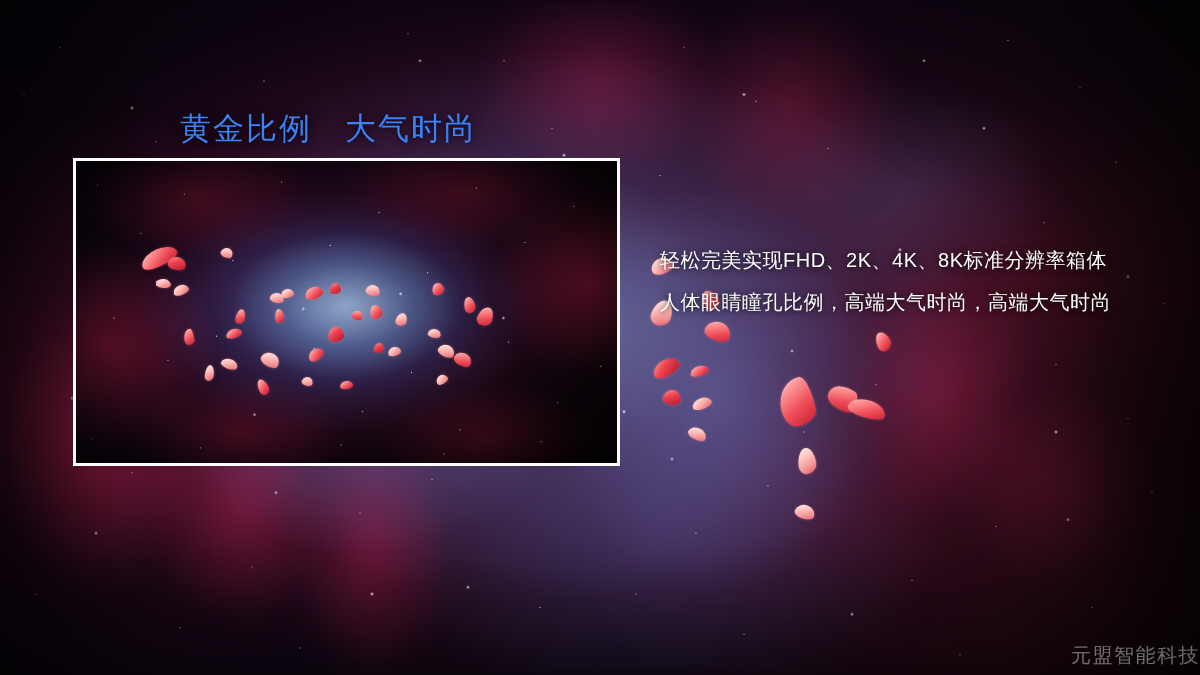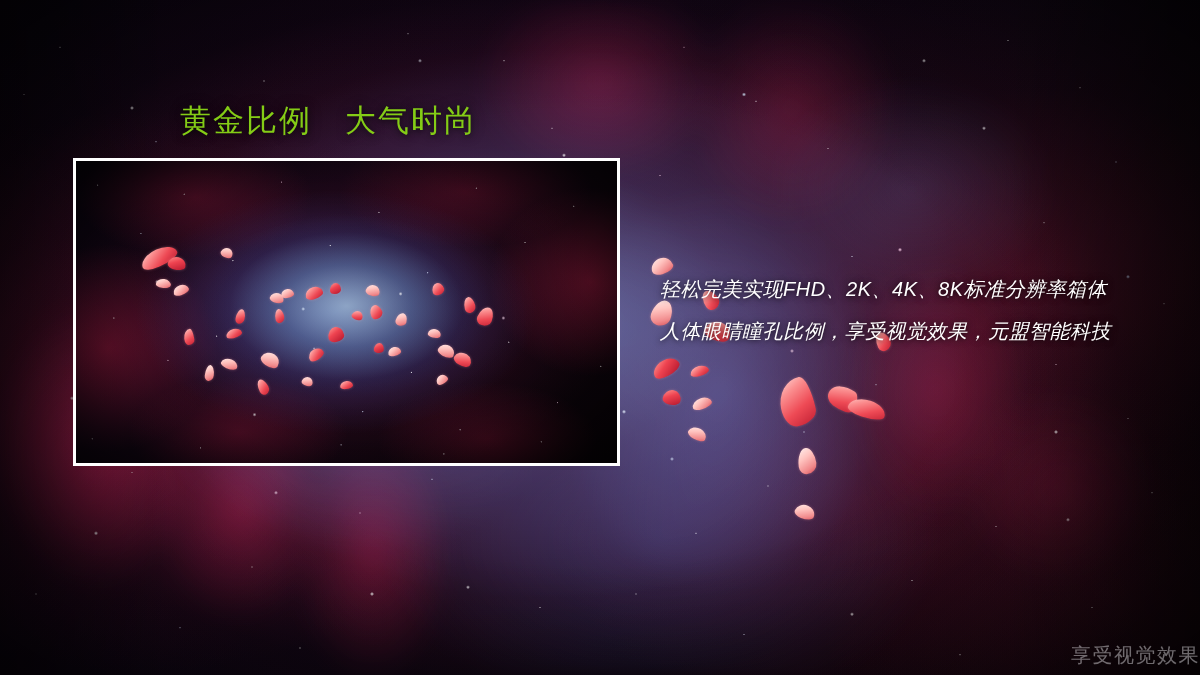--- a/index.html
+++ b/index.html
@@ -159,24 +159,24 @@
       radial-gradient(3px 3px at 62% 14%, rgba(215,235,255,1), rgba(255,255,255,0) 70%),
       radial-gradient(3px 3px at 8% 79%, rgba(255,255,255,1), rgba(255,255,255,0) 70%),
       radial-gradient(4px 4px at 44% 45%, rgba(255,180,225,0.9), rgba(255,255,255,0) 70%);
     opacity: 0.98;
   }
 
   
   .title {
     position: absolute;
     left: 180px;
-    top: 100px;
+    top: 108px;
     font-size: 31px;
     letter-spacing: 2px;
-    color: #84cc16;
+    color: #3b82f6;
     font-weight: 400;
     text-shadow: 0 1px 6px rgba(0,0,0,0.65), 0 0 14px rgba(0,0,0,0.35);
     white-space: pre;
   }
 
   
   .photo-frame {
     position: absolute;
     left: 73px;
     top: 158px;
@@ -265,23 +265,22 @@
     background: linear-gradient(150deg, #ff9a95 0%, #ee4350 42%, #b2152c 100%);
   }
   .petal.curl {
     border-radius: 70% 30% 62% 38% / 58% 72% 28% 42%;
   }
 
   
   .body-text {
     position: absolute;
     left: 660px;
-    top: 268px;
+    top: 239px;
     width: 530px;
-    font-style: italic;
   }
   .body-line {
     font-size: 20px;
     line-height: 42px;
     color: #ffffff;
     letter-spacing: 0.5px;
     white-space: pre;
     text-shadow: 0 1px 5px rgba(0,0,0,0.6), 0 0 10px rgba(0,0,0,0.38);
   }
 
@@ -366,18 +365,18 @@
   <div class="petal pale" style="left:688px;top:428px;width:19px;height:12px;transform:rotate(30deg);"></div>
   <div class="petal curl" style="left:780px;top:378px;width:34px;height:48px;transform:rotate(-12deg);"></div>
   <div class="petal curl" style="left:828px;top:386px;width:30px;height:24px;transform:rotate(36deg);"></div>
   <div class="petal" style="left:848px;top:400px;width:38px;height:18px;transform:rotate(18deg);"></div>
   <div class="petal pale" style="left:798px;top:448px;width:18px;height:26px;transform:rotate(-8deg);"></div>
   <div class="petal pale" style="left:795px;top:505px;width:20px;height:14px;transform:rotate(22deg);"></div>
   <div class="petal" style="left:876px;top:332px;width:14px;height:19px;transform:rotate(-26deg);"></div>
 
   <div class="body-text">
     <div class="body-line">轻松完美实现FHD、2K、4K、8K标准分辨率箱体</div>
-    <div class="body-line">人体眼睛瞳孔比例，享受视觉效果，元盟智能科技</div>
+    <div class="body-line">人体眼睛瞳孔比例，高端大气时尚，高端大气时尚</div>
   </div>
 
-  <div class="watermark">享受视觉效果</div>
+  <div class="watermark">元盟智能科技</div>
 
 </div>
 
 </body></html>

